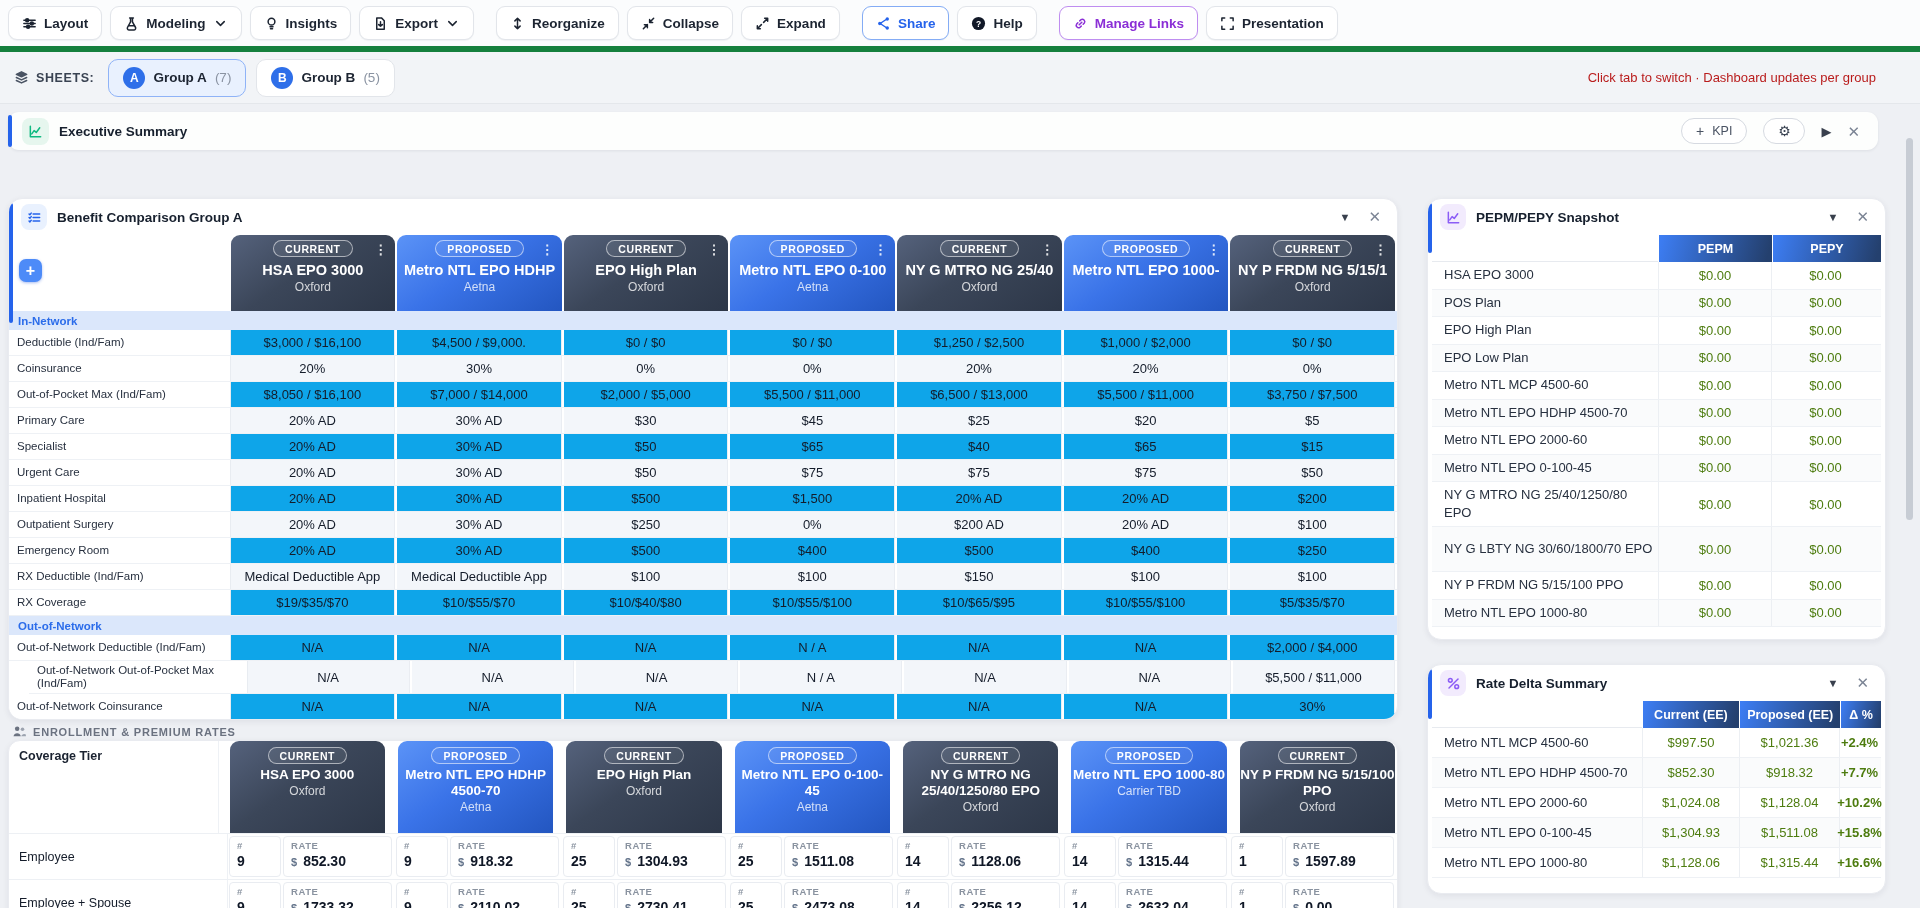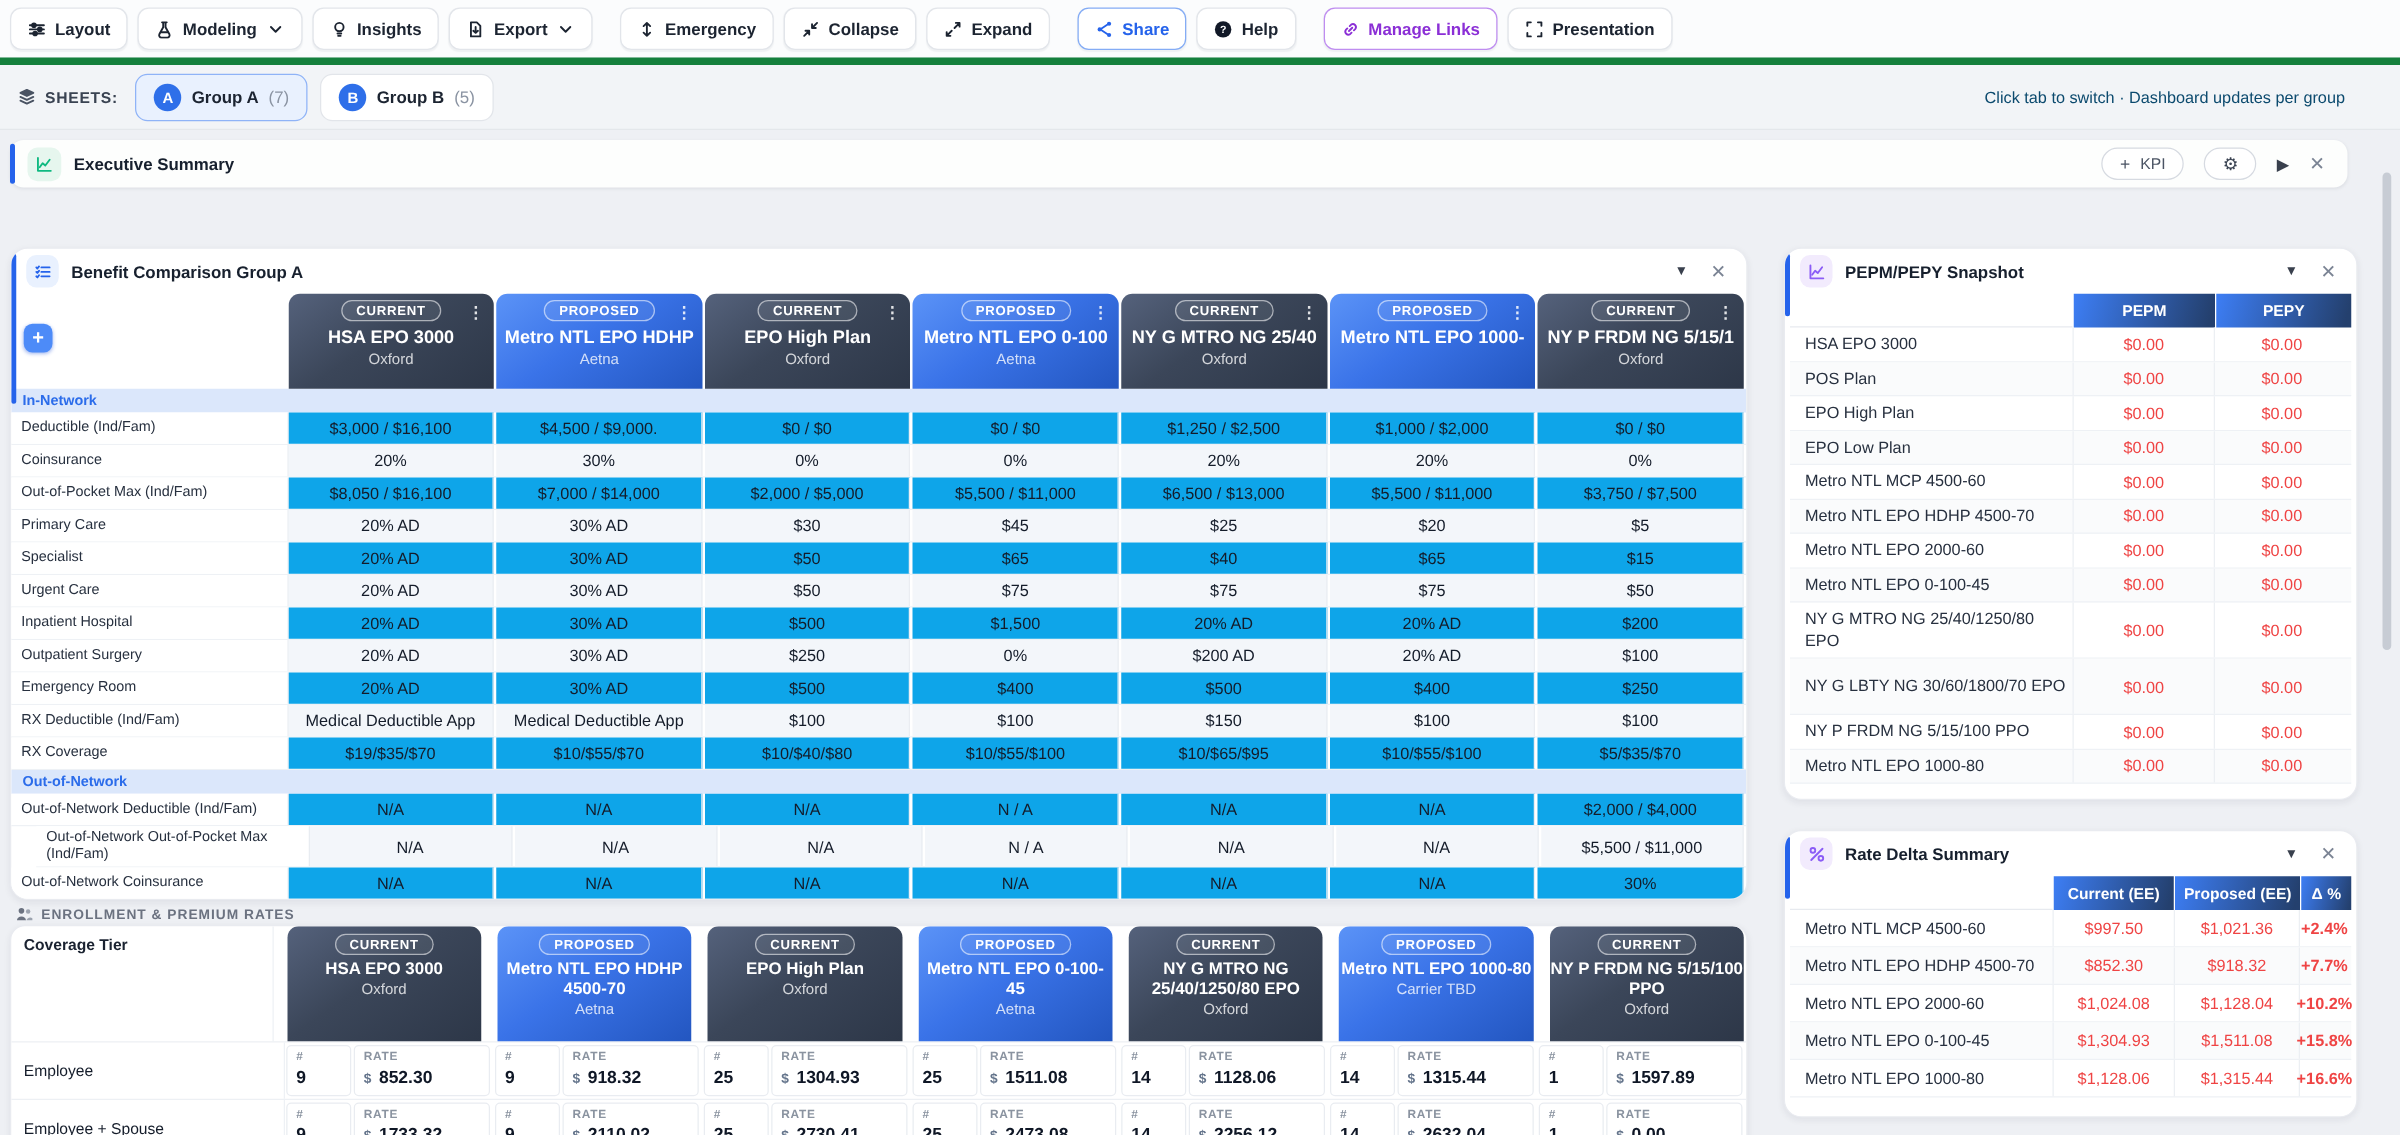--- a/index.html
+++ b/index.html
@@ -24,21 +24,21 @@
     display:flex; align-items:center; padding:0 14px; }
   #sheets-label { display:flex; align-items:center; gap:7px; font-size:12.5px; font-weight:800;
     letter-spacing:.6px; color:#3a4352; margin-right:14px; }
   .sheet-tab { display:inline-flex; align-items:center; gap:8px; height:38px; padding:0 14px;
     border-radius:10px; border:1px solid #e2e5ea; background:#fff; margin-right:10px;
     font-size:13.5px; font-weight:700; color:#1c2431; cursor:pointer; }
   .sheet-tab.active { background:#e9f1fe; border-color:#8fb3f7; }
   .tab-circle { width:22px; height:22px; border-radius:50%; background:#2e6fe9; color:#fff;
     font-size:12px; font-weight:800; display:flex; align-items:center; justify-content:center; }
   .tab-count { color:#8a93a2; font-weight:400; }
-  #sheets-hint { margin-left:auto; font-size:13px; color:#0c4a6e; padding-right:30px; }
+  #sheets-hint { margin-left:auto; font-size:13px; color:#b91c1c; padding-right:30px; }
 
   
   #execbar { position:absolute; top:112px; left:8px; width:1870px; height:38px; background:#fdfefd;
     border-radius:11px; box-shadow:0 1px 3px rgba(25,35,55,.08); display:flex; align-items:center; }
   .accent { position:absolute; left:0; top:4px; width:4px; border-radius:4px; background:#2563eb; }
   #execbar .accent { top:3px; height:32px; }
   .chip { width:27px; height:27px; border-radius:8px; display:flex; align-items:center;
     justify-content:center; margin:0 10px 0 14px; }
   .chip.green { background:#e6f6ee; }
   .chip.purple { background:#f2ebfd; }
@@ -116,21 +116,21 @@
   #pepm-card { top:198px; left:1427px; width:459px; height:442px; }
   #rate-card { top:664px; left:1427px; width:459px; height:230px; }
   .mini-table { padding:0 4px; }
   .mt-headrow { display:flex; height:27px; }
   .mt-blank { background:#fff; border-bottom:1px solid #e7eaef; }
   .mt-h { background:linear-gradient(105deg,#3d7ef5 0%,#24406e 95%); color:#fff; font-size:12.5px;
     font-weight:800; display:flex; align-items:center; justify-content:center; margin-left:1px; }
   .mt-row { display:flex; border-bottom:1px solid #eef1f5; align-items:center; }
   .mt-row:nth-child(odd) { background:#fafbfc; }
   .mt-name { font-size:13px; color:#27303f; padding-left:12px; line-height:1.35; }
-  .mt-val { font-size:13px; color:#ef4444; display:flex; align-items:center; justify-content:center;
+  .mt-val { font-size:13px; color:#4d7c0f; display:flex; align-items:center; justify-content:center;
     border-left:1px solid #eceff3; align-self:stretch; }
   .mt-val.bold { font-weight:800; }
 
   
   #scroll-track { position:absolute; top:108px; bottom:0; right:6px; width:8px; }
   #scroll-thumb { position:absolute; top:30px; height:382px; width:7px; border-radius:4px; background:#c7ccd4; }
 </style>
 </head>
 <body>
 
@@ -182,21 +182,21 @@
           <path d="M4 6l4 4 4-4"></path>
         </svg>
       </span>
     </div>
     <div class="tbtn gap">
       <span class="ticon">
         <svg width="15" height="15" viewBox="0 0 16 16" fill="none" stroke="#1c2431" stroke-width="1.6" stroke-linecap="round" stroke-linejoin="round">
           <path d="M8 2.5v11M5.2 5.2 8 2.5l2.8 2.7M5.2 10.8 8 13.5l2.8-2.7"></path>
         </svg>
       </span>
-      <span>Emergency</span>
+      <span>Reorganize</span>
     </div>
     <div class="tbtn">
       <span class="ticon">
         <svg width="15" height="15" viewBox="0 0 16 16" fill="none" stroke="#1c2431" stroke-width="1.6" stroke-linecap="round" stroke-linejoin="round">
           <path d="M13.5 2.5 9.2 6.8M9.2 3.6v3.2h3.2M2.5 13.5l4.3-4.3M3.6 9.2h3.2v3.2"></path>
         </svg>
       </span>
       <span>Collapse</span>
     </div>
     <div class="tbtn">

